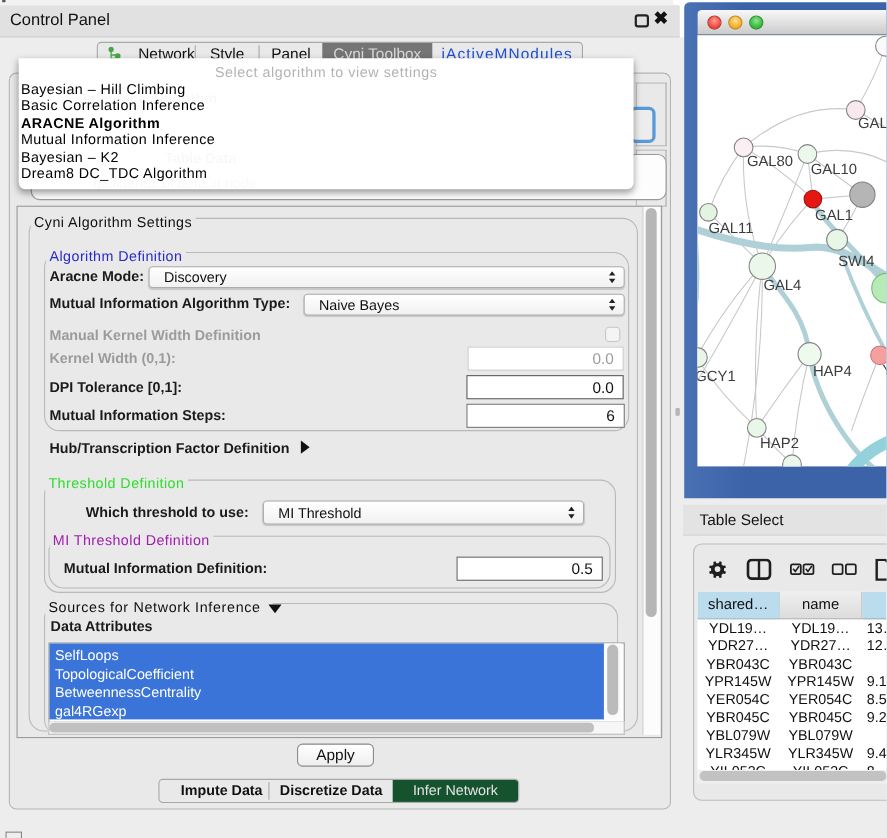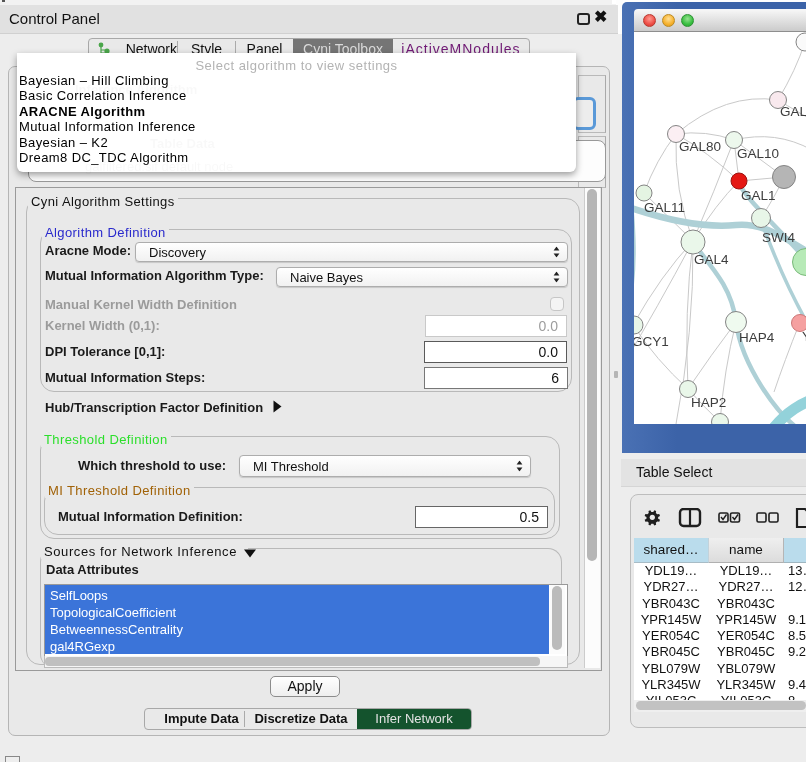--- a/index.html
+++ b/index.html
@@ -31,21 +31,21 @@
  <svg class="abs" style="left:9px;top:3px" width="13" height="14" viewBox="0 0 13 14">
       <circle cx="3" cy="3" r="2.4" fill="#4aa64a"></circle>
       <circle cx="9" cy="9" r="2.6" fill="#4aa64a"></circle>
       <path d="M3 5v6h4M3 8h4" stroke="#4aa64a" stroke-width="1.2" fill="none"></path>
     </svg>
  <div class="abs" style="left:88px;top:2px;width:1px;height:16px;background:#aaa"></div>
  <div class="abs" style="left:89px;top:0;width:57px;height:20px;line-height:20px;font-size:14px;color:#111;text-align:center">Style</div>
  <div class="abs" style="left:146px;top:2px;width:1px;height:16px;background:#aaa"></div>
  <div class="abs" style="left:147px;top:0;width:57px;height:20px;line-height:20px;font-size:14px;color:#111;text-align:center">Panel</div>
  <div class="abs" style="left:204px;top:0;width:100px;height:20px;line-height:20px;font-size:14px;background:#757575;color:#dadada;text-align:center">Cyni Toolbox</div>
- <div class="abs" style="left:304px;top:0;width:136px;height:20px;line-height:20px;font-size:14px;letter-spacing:1px;color:#701a75;text-align:center">jActiveMNodules</div>
+ <div class="abs" style="left:304px;top:0;width:136px;height:20px;line-height:20px;font-size:14px;letter-spacing:1px;color:#1d4ed8;text-align:center">jActiveMNodules</div>
 </div>
 
 <div class="abs" style="left:575px;top:70px;width:29px;height:120px;background:#e9e9e9"></div>
 <div class="abs" style="left:578px;top:75px;width:26px;height:56px;border:1px solid #b9b9b9;border-right:1px solid #a9a9a9"></div>
 <div class="abs" style="left:578px;top:136px;width:26px;height:50px;border:1px solid #b9b9b9;border-right:1px solid #a9a9a9"></div>
 <div class="abs" style="left:572px;top:97px;width:18px;height:27px;border:3px solid #5a99d8;border-radius:6px;background:#ededed"></div>
 <div class="abs" style="left:28px;top:140px;width:576px;height:40px;border:1px solid #999;border-radius:8px;background:#fdfdfd"></div>
 
 <div class="abs" style="left:15px;top:187px;width:585px;height:482px;background:#e9e9e9;border:1px solid #9a9a9a"></div>
 
@@ -95,21 +95,21 @@
 <div class="lbl" style="left:78px;top:458px">Which threshold to use:</div>
 <div class="combo" style="left:239px;top:455px;width:290px;height:20px">
     <span class="tx">MI Threshold</span>
     <svg width="7" height="11" viewBox="0 0 7 11">
       <path d="M3.5 0L6.4 4H0.6z" fill="#222"></path>
       <path d="M3.5 11L0.6 7h5.8z" fill="#222"></path>
     </svg>
   </div>
 
 <div class="group" style="left:44px;top:487px;width:509px;height:46px">
- <div class="gtitle" style="left:3px;color:#a16207">MI Threshold Definition</div>
+ <div class="gtitle" style="left:3px;color:#a21caf">MI Threshold Definition</div>
 </div>
 <div class="lbl" style="left:58px;top:509px">Mutual Information Definition:</div>
 <div class="field" style="left:415px;top:506px;width:123px;height:20px;line-height:20px;border:1px solid #666;padding-right:8px">0.5</div>
 
 <div class="group" style="left:40px;top:548px;width:520px;height:119px;border-bottom:none">
  <div class="gtitle" style="left:3px;color:#111;font-weight:normal;letter-spacing:0.6px">Sources for Network Inference &nbsp;</div>
 </div>
 <svg class="abs" style="left:244px;top:549px" width="12" height="9" viewBox="0 0 12 9">
     <path d="M0 0.5h12L6 8.5z" fill="#111"></path>
   </svg>

